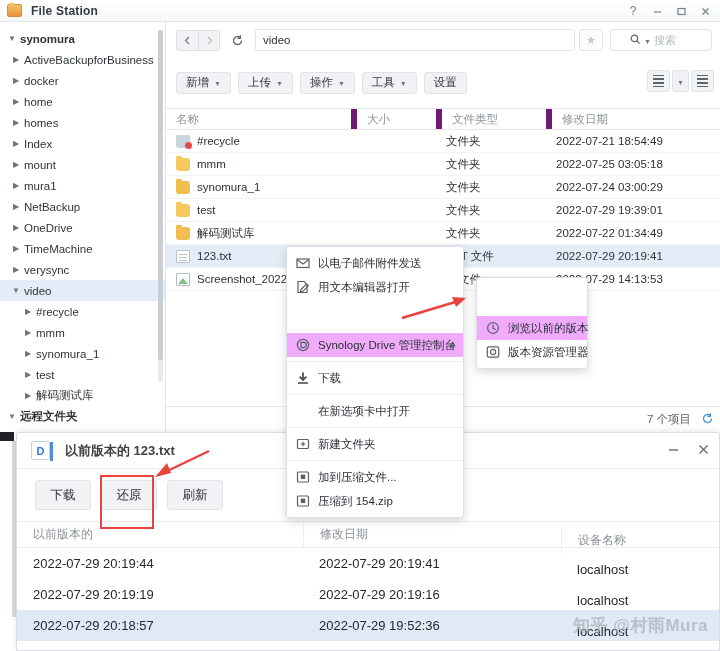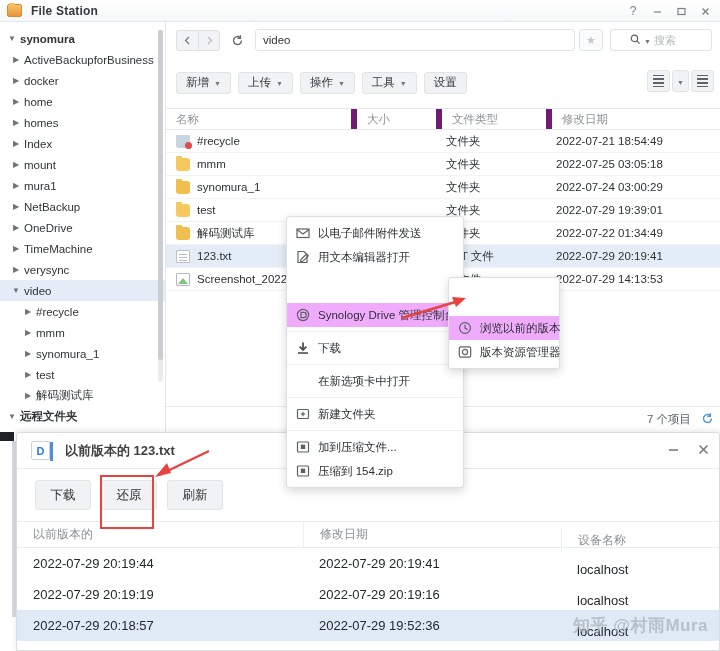--- a/index.html
+++ b/index.html
@@ -145,38 +145,38 @@
 
   .statusbar {
     position:absolute; left:0; right:0; bottom:0; height:26px;
     border-top:1px solid #e6e9ec; display:flex; align-items:center; justify-content:flex-end;
     font-size:11.5px; color:#5d656b; padding-right:6px; gap:10px;
   }
   .statusbar .refresh-ic { color:#4a90d9; font-size:13px; }
 
   
   .ctx {
-    position:absolute; left:286px; top:216px; width:178px;
+    position:absolute; left:286px; top:246px; width:178px;
     background:#fff; border:1px solid #dcdfe3; border-radius:3px;
     box-shadow: 0 3px 10px rgba(0,0,0,.16);
     padding: 4px 0; z-index: 40;
   }
   .ctx-item {
     display:flex; align-items:center; height:24px; padding: 0 8px; gap:8px;
     font-size:11.5px; color:#2b3036; white-space:nowrap; position:relative;
   }
   .ctx-item.hl { background:#f0abfc;margin-top:34px; }
   .ctx-item .mi { width:15px; height:14px; flex:none; display:flex;align-items:center;justify-content:center;color:#5a6views;}
   .ctx-item .mi svg { display:block; }
   .ctx-item .noic { width:15px; flex:none; }
   .ctx-item .sub-arrow { position:absolute; right:7px; font-size:8px; color:#5c646a;}
   .ctx-sep { height:1px; background:#eceef0; margin:4px 0; }
 
   .submenu {
-    position:absolute; left:448px; top:277px; width:112px;
+    position:absolute; left:476px; top:277px; width:112px;
     background:#fff; border:1px solid #dcdfe3; border-radius:3px;
     box-shadow: 0 3px 10px rgba(0,0,0,.16); padding:4px 0; z-index:50;
   }
 
   
   .annot { position:absolute; z-index:60; pointer-events:none; }
 
   
   .ver-window {
     position:absolute; left:16px; top:432px; width:704px; height:219px;

